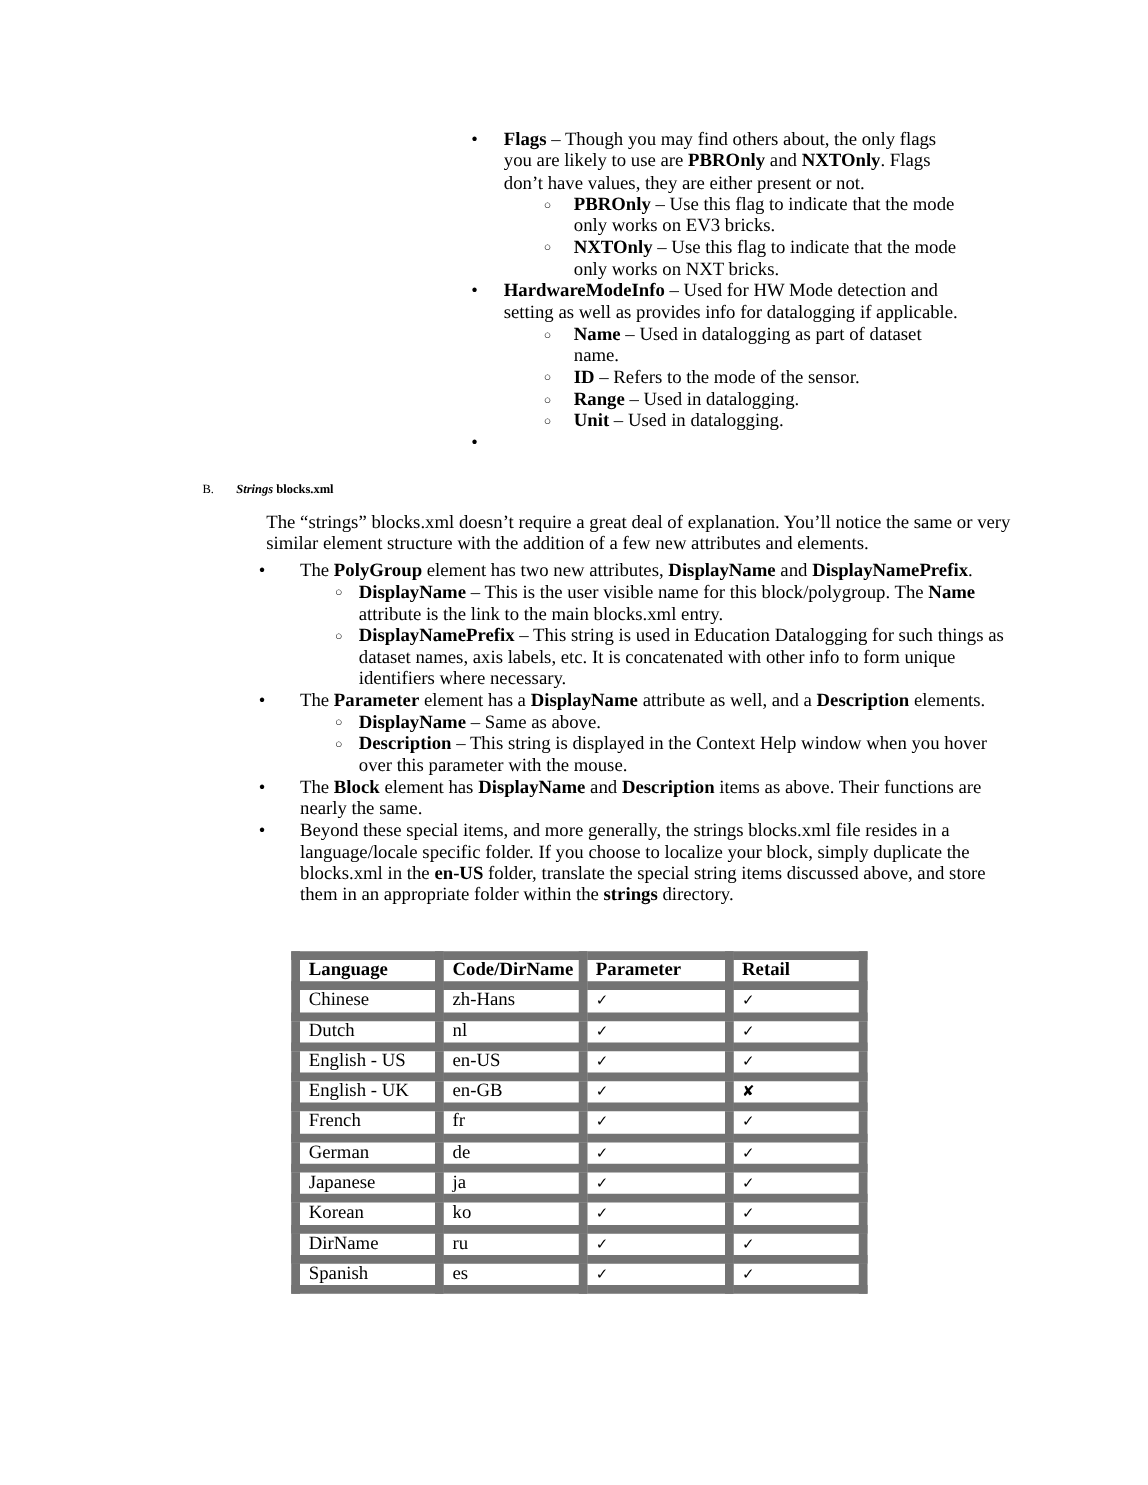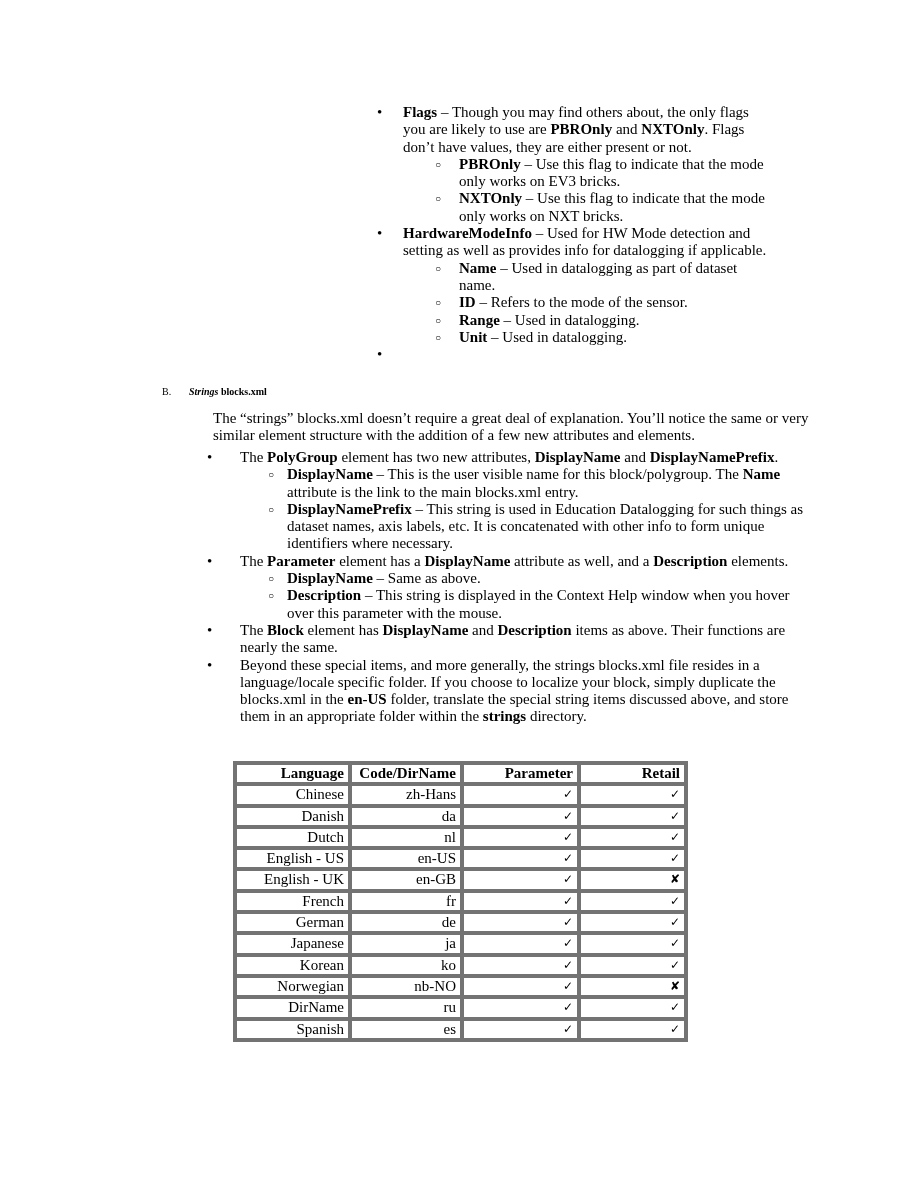--- a/index.html
+++ b/index.html
@@ -35,22 +35,22 @@
   .section-heading { position:absolute; left:162px; top:373px; font-size:10px;margin-top:10px; }
   .sec-label { display:inline-block; width:27px; font-weight:normal; }
 
   .intro { position:absolute; left:213px; top:410px; width:600px; }
 
   .lang-table {
     position:absolute; left:233px; top:761px;
     border-collapse:collapse; font-size:15px;
   }
   .lang-table th, .lang-table td {
-    border:4px solid #737373; height:19.6px;
-    padding:0 4px 0 7px; text-align:right; vertical-align:middle;
+    border:7px solid #737373; height:19.6px;
+    padding:0 4px 0 7px; text-align:left; vertical-align:middle;
     white-space:nowrap;
   }
   .lang-table th { font-weight:bold; }
   .lang-table td.sym {
     font-family:"DejaVu Sans", sans-serif; font-size:12px;
   }
 </style>
 </head>
 <body>
 
@@ -152,26 +152,20 @@
         </tr>
     </thead>
     <tbody>
         <tr>
           <td>Chinese</td>
           <td>zh-Hans</td>
           <td class="sym">✓</td>
           <td class="sym">✓</td>
         </tr>
         <tr>
-          <td>Danish</td>
-          <td>da</td>
-          <td class="sym">✓</td>
-          <td class="sym">✓</td>
-        </tr>
-        <tr>
           <td>Dutch</td>
           <td>nl</td>
           <td class="sym">✓</td>
           <td class="sym">✓</td>
         </tr>
         <tr>
           <td>English - US</td>
           <td>en-US</td>
           <td class="sym">✓</td>
           <td class="sym">✓</td>
@@ -200,26 +194,20 @@
           <td class="sym">✓</td>
           <td class="sym">✓</td>
         </tr>
         <tr>
           <td>Korean</td>
           <td>ko</td>
           <td class="sym">✓</td>
           <td class="sym">✓</td>
         </tr>
         <tr>
-          <td>Norwegian</td>
-          <td>nb-NO</td>
-          <td class="sym">✓</td>
-          <td class="sym">✘</td>
-        </tr>
-        <tr>
           <td>DirName</td>
           <td>ru</td>
           <td class="sym">✓</td>
           <td class="sym">✓</td>
         </tr>
         <tr>
           <td>Spanish</td>
           <td>es</td>
           <td class="sym">✓</td>
           <td class="sym">✓</td>

